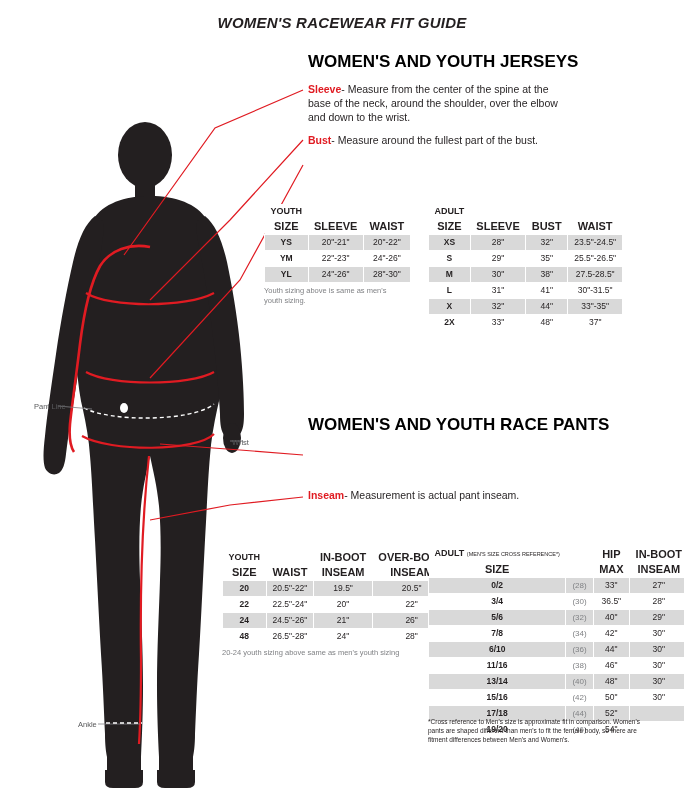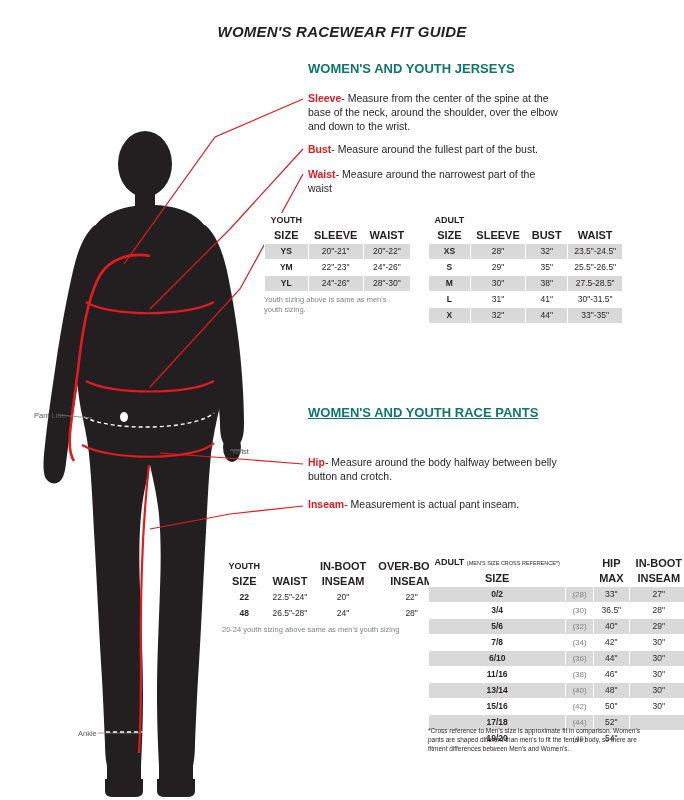--- a/index.html
+++ b/index.html
@@ -6,44 +6,44 @@
   html, body { margin: 0; padding: 0; }
   body {
     width: 684px;
     height: 800px;
     background: #ffffff;
     font-family: "Liberation Sans", sans-serif;
     color: #231f20;
     position: relative;
     overflow: hidden;
   }
-  .page { position: relative; width: 684px; height: 689px; margin-top: 9px; }
+  .page { position: relative; width: 684px; height: 689px; }
 
   
   .main-title {
     position: absolute;
     left: 0; top: 14px;
     width: 684px;
     text-align: center;
     font-size: 15px;
     font-weight: bold;
     font-style: italic;
     letter-spacing: 0.2px;
     color: #231f20;
   }
 
   
   .section-head {
     position: absolute;
-    font-size: 13px;
+    font-size: 17px;
     font-weight: bold;
-    color: #0f766e;
+    color: #000000;
   }
   #jersey-head { left: 308px; top: 52px; }
-  #pants-head  { left: 308px; top: 396px; text-decoration: underline; }
+  #pants-head  { left: 308px; top: 415px; }
 
   
   .callout {
     position: absolute;
     font-size: 10.5px;
     line-height: 14px;
     color: #231f20;
   }
   .callout .kw { color: #e01b22; font-weight: bold; }
   #c-sleeve { left: 308px; top: 82px; width: 262px; }
@@ -236,26 +236,20 @@
 
   <div class="section-head" id="jersey-head">WOMEN'S AND YOUTH JERSEYS</div>
   <div class="section-head" id="pants-head">WOMEN'S AND YOUTH RACE PANTS</div>
 
   <div class="callout" id="c-sleeve">
     <span class="kw">Sleeve</span><span>- Measure from the center of the spine at the base of the neck, around the shoulder, over the elbow and down to the wrist.</span>
   </div>
   <div class="callout" id="c-bust">
     <span class="kw">Bust</span><span>- Measure around the fullest part of the bust.</span>
   </div>
-  <div class="callout" id="c-waist">
-    <span class="kw">Waist</span><span>- Measure around the narrowest part of the waist</span>
-  </div>
-  <div class="callout" id="c-hip">
-    <span class="kw">Hip</span><span>- Measure around the body halfway between belly button and crotch.</span>
-  </div>
   <div class="callout" id="c-inseam">
     <span class="kw">Inseam</span><span>- Measurement is actual pant inseam.</span>
   </div>
 
   <div class="small-label" id="lbl-pantline">Pant Line</div>
   <div class="small-label" id="lbl-wrist">Wrist</div>
   <div class="small-label" id="lbl-ankle">Ankle</div>
 
   <div class="tbl-wrap" id="t-youth-jersey">
     <table class="size">
@@ -332,20 +326,26 @@
           <td>31"</td>
           <td>41"</td>
           <td>30"-31.5"</td>
         </tr>
         <tr class="alt">
           <td class="first">X</td>
           <td>32"</td>
           <td>44"</td>
           <td>33"-35"</td>
         </tr>
+        <tr>
+          <td class="first">2X</td>
+          <td>33"</td>
+          <td>48"</td>
+          <td>37"</td>
+        </tr>
       </tbody>
     </table>
   </div>
 
   <div class="tbl-wrap" id="t-youth-pants">
     <table class="size">
       <thead>
         <tr>
           <th class="grp">YOUTH</th>
           <th></th>
@@ -353,25 +353,37 @@
           <th>OVER-BOOT</th>
         </tr>
         <tr>
           <th>SIZE</th>
           <th>WAIST</th>
           <th>INSEAM</th>
           <th>INSEAM</th>
         </tr>
       </thead>
       <tbody>
+        <tr class="alt">
+          <td class="first">20</td>
+          <td>20.5"-22"</td>
+          <td>19.5"</td>
+          <td>20.5"</td>
+        </tr>
         <tr>
           <td class="first">22</td>
           <td>22.5"-24"</td>
           <td>20"</td>
           <td>22"</td>
+        </tr>
+        <tr class="alt">
+          <td class="first">24</td>
+          <td>24.5"-26"</td>
+          <td>21"</td>
+          <td>26"</td>
         </tr>
         <tr>
           <td class="first">48</td>
           <td>26.5"-28"</td>
           <td>24"</td>
           <td>28"</td>
         </tr>
       </tbody>
     </table>
     <div class="tbl-note tbl-note-wide">20-24 youth sizing above same as men's youth sizing</div>

